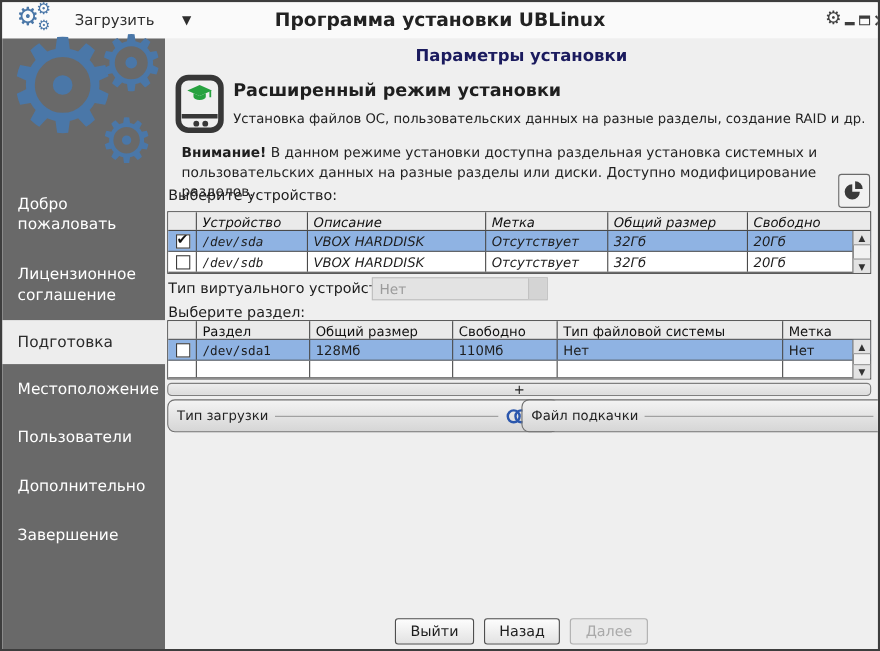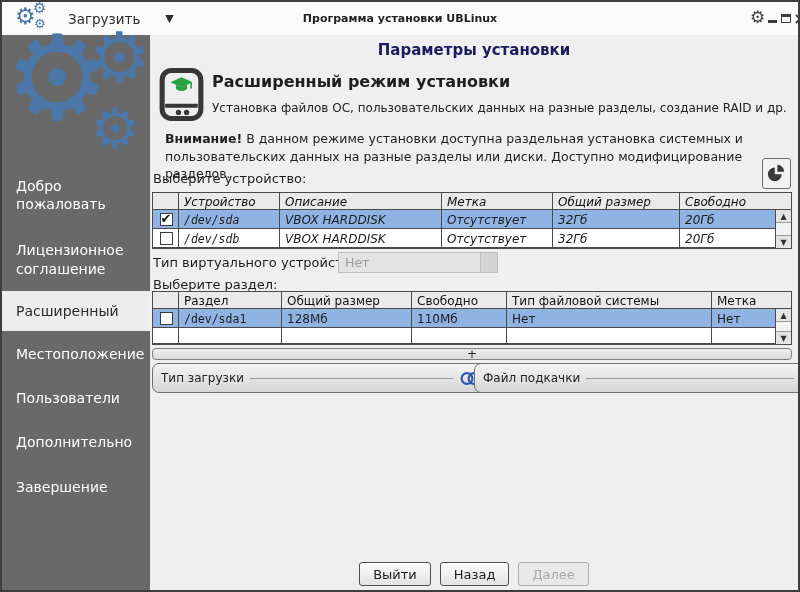--- a/index.html
+++ b/index.html
@@ -12,21 +12,21 @@
   
   .titlebar { position:relative; height:33px; background:#fafafa; flex:0 0 33px; }
   .tb-logo { position:absolute; left:13px; top:2px; width:46px; height:30px; color:#4a77a8; }
   .tb-logo .g1 { position:absolute; left:0; top:1px; font-size:23px; line-height:1; }
   .tb-logo .g2 { position:absolute; left:18px; top:-3px; font-size:15px; line-height:1; }
   .tb-logo .g3 { position:absolute; left:19px; top:13px; font-size:13px; line-height:1; }
   .load-btn { position:absolute; left:66px; top:5px; height:23px; display:flex; align-items:center;
               gap:25px; background:none; border:none; font:13.5px "DejaVu Sans",sans-serif; color:#2e2e2e; cursor:pointer;text-align:right; }
   .load-caret { font-size:11px; color:#2e2e2e; }
   .tb-title { position:absolute; left:0; right:0; top:0; height:33px; display:flex; align-items:center;
-              justify-content:center; font-size:11px; font-weight:bold; color:#222; pointer-events:none; }
+              justify-content:center; font-size:17px; font-weight:bold; color:#222; pointer-events:none; }
   .tb-gear { position:absolute; left:748px; top:7px; font-size:17px; color:#3f3f3f; cursor:pointer; line-height:1; }
   .wc { position:absolute; top:0; height:33px; display:flex; align-items:center; justify-content:center; cursor:pointer; }
   .wc-min { left:764px; width:12px; } .wc-min i { display:block; width:9px; height:3px; background:#3d3d3d; margin-top:6px; }
   .wc-max { left:777px; width:13px; } .wc-max i { display:block; width:10px; height:9px; border:1.5px solid #3d3d3d; border-top-width:3px; }
   .wc-close { left:790px; width:16px; font-size:16px; font-weight:bold; color:#3d3d3d; }
 
   
   .app-body { flex:1; display:flex; min-height:0; }
 
   
@@ -145,21 +145,21 @@
 
     <div class="sidebar">
       <div class="gears-art">
         <span class="gb">⚙</span>
         <span class="gm">⚙</span>
         <span class="gs">⚙</span>
       </div>
       <div class="nav">
         <div class="nav-item ni-1">Добро пожаловать</div>
         <div class="nav-item ni-2">Лицензионное соглашение</div>
-        <div class="nav-item active ni-3">Расширенный</div>
+        <div class="nav-item active ni-3">Подготовка</div>
         <div class="nav-item ni-4">Местоположение</div>
         <div class="nav-item ni-6">Пользователи</div>
         <div class="nav-item ni-7">Дополнительно</div>
         <div class="nav-item ni-9">Завершение</div>
       </div>
     </div>
 
     <div class="content">
 
       <div class="page-title">Параметры установки</div>

